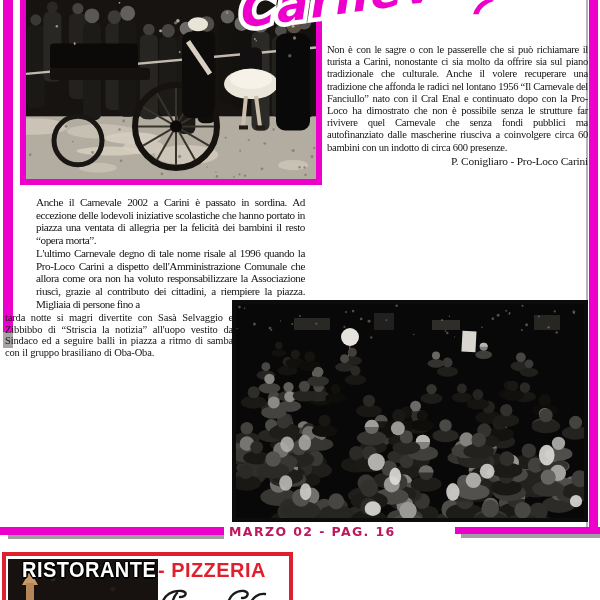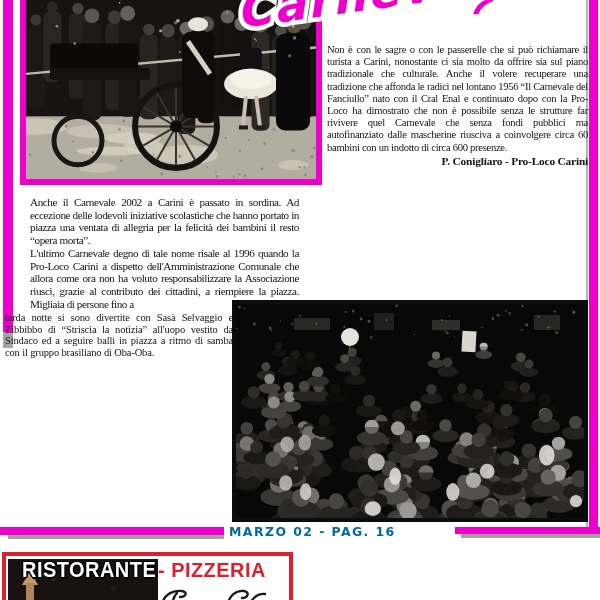--- a/index.html
+++ b/index.html
@@ -25,42 +25,42 @@
   .headline .outline{-webkit-text-stroke:9px #ffffff;color:#fff;
       text-shadow:0 0 2px #fff,2px 2px 0 #fff,-2px -2px 0 #fff;}
   .headline .fill{color:var(--magenta);}
   .headline-frag{position:absolute;left:470px;top:-2px;width:26px;height:17px;}
 
   
   .right-col{position:absolute;left:295px;top:44px;width:293px;
              font-size:10.6px;line-height:12.2px;letter-spacing:-0.3px;text-align:justify;}
   .right-col .photo-spacer{float:left;width:32px;height:136px;}
   .right-col p{margin:0;}
-  .byline{margin-top:1px;text-align:right;font-weight:bold;font-size:11.4px;letter-spacing:-0.2px;}
-
-  
-  .left-col-wide{position:absolute;left:12px;top:196px;width:287px;padding-left:18px;box-sizing:border-box;
+  .byline{margin-top:1px;text-align:right;font-weight:normal;font-size:11.4px;letter-spacing:-0.2px;}
+
+  
+  .left-col-wide{position:absolute;left:18px;top:196px;width:287px;padding-left:18px;box-sizing:border-box;
                  font-size:11.2px;line-height:12.7px;letter-spacing:-0.45px;text-align:justify;}
   .left-col-wide p{margin:0;}
   .left-col-narrow{position:absolute;left:5px;top:312px;width:228px;
                    font-size:10.5px;line-height:11.6px;letter-spacing:-0.15px;text-align:justify;}
   .left-col-narrow p{margin:0 0 2px 0;}
 
   
   .photo2{position:absolute;left:232px;top:300px;width:348px;height:214px;
           border:4px solid #0c0c0c;background:#090909;}
 
   
   .rule-left{position:absolute;left:0;top:527px;width:224px;height:8px;background:var(--magenta);}
   .rule-left-sh{position:absolute;left:8px;top:535px;width:216px;height:4px;background:#a0a0a0;}
   .rule-right{position:absolute;left:455px;top:527px;width:145px;height:7px;background:var(--magenta);}
   .rule-right-sh{position:absolute;left:461px;top:534px;width:139px;height:4px;background:#a0a0a0;}
   .footer-label{position:absolute;left:229px;top:524px;width:230px;
       font-family:"DejaVu Sans", sans-serif;font-weight:bold;font-size:12.5px;
-      letter-spacing:1.4px;color:#0369a1;transform:scaleY(1.05);}
+      letter-spacing:1.4px;color:#be185d;transform:scaleY(1.05);}
 
   
   .ad{position:absolute;left:2px;top:552px;width:283px;height:60px;
       border:4px solid var(--ad-red);background:#fff;}
   .ad-photo{position:absolute;left:2px;top:3px;width:150px;height:50px;background:#17120f;
       background-image:radial-gradient(circle at 30% 40%, #2b241e 0 2px, transparent 3px),
                        radial-gradient(circle at 70% 60%, #241d17 0 2px, transparent 3px);}
   .ad-arrow{position:absolute;left:14px;top:12px;width:0;height:0;
       border-left:8px solid transparent;border-right:8px solid transparent;
       border-bottom:14px solid #c89a6a;}
@@ -223,21 +223,21 @@
     <div class="photo-spacer"></div>
     <p>Non è con le sagre o con le passerelle che si può richiamare il turista a Carini, nonostante ci sia molto da offrire sia sul piano tradizionale che culturale. Anche il volere recuperare una tradizione che affonda le radici nel lontano 1956 “Il Carnevale del Fanciullo” nato con il Cral Enal e continuato dopo con la Pro-Loco ha dimostrato che non è possibile senza le strutture far rivivere quel Carnevale che senza fondi pubblici ma autofinanziato dalle mascherine riusciva a coinvolgere circa 60 bambini con un indotto di circa 600 presenze.</p>
     <div class="byline">P. Conigliaro - Pro-Loco Carini</div>
   </div>
 
   <div class="left-col-wide">
     <p>Anche il Carnevale 2002 a Carini è passato in sordina. Ad eccezione delle lodevoli iniziative scolastiche che hanno portato in piazza una ventata di allegria per la felicità dei bambini il resto “opera morta”.</p>
     <p>L'ultimo Carnevale degno di tale nome risale al 1996 quando la Pro-Loco Carini a dispetto dell'Amministrazione Comunale che allora come ora non ha voluto responsabilizzare la Associazione riuscì, grazie al contributo dei cittadini, a riempiere la piazza. Migliaia di persone fino a</p>
   </div>
   <div class="left-col-narrow">
-    <p>tarda notte si sono divertite con Sasà Selvaggio e Zibbibbo di “Striscia la notizia” all'uopo vestito da Sindaco ed a seguire balli in piazza a ritmo di samba con il gruppo brasiliano di Oba-Oba.</p>
+    <p>tarda notte si magri divertite con Sasà Selvaggio e Zibbibbo di “Striscia la notizia” all'uopo vestito da Sindaco ed a seguire balli in piazza a ritmo di samba con il gruppo brasiliano di Oba-Oba.</p>
   </div>
 
   <figure class="photo2" style="margin:0">
     <svg id="p2svg" viewBox="0 0 348 214" preserveAspectRatio="none">
         <rect x="0" y="0" width="348" height="214" fill="#080808"></rect>
         <rect x="58" y="14" width="36" height="12" fill="rgb(46,44,41)" opacity="0.9"></rect>
         <rect x="138" y="9" width="20" height="17" fill="rgb(38,36,33)" opacity="0.9"></rect>
         <rect x="196" y="16" width="28" height="10" fill="rgb(52,50,47)" opacity="0.9"></rect>
         <rect x="298" y="11" width="26" height="15" fill="rgb(44,42,39)" opacity="0.9"></rect>
         <circle cx="150.437345107086" cy="16.093046142719686" r="0.8832840313203633" fill="#9a938a" opacity="0.5"></circle>

